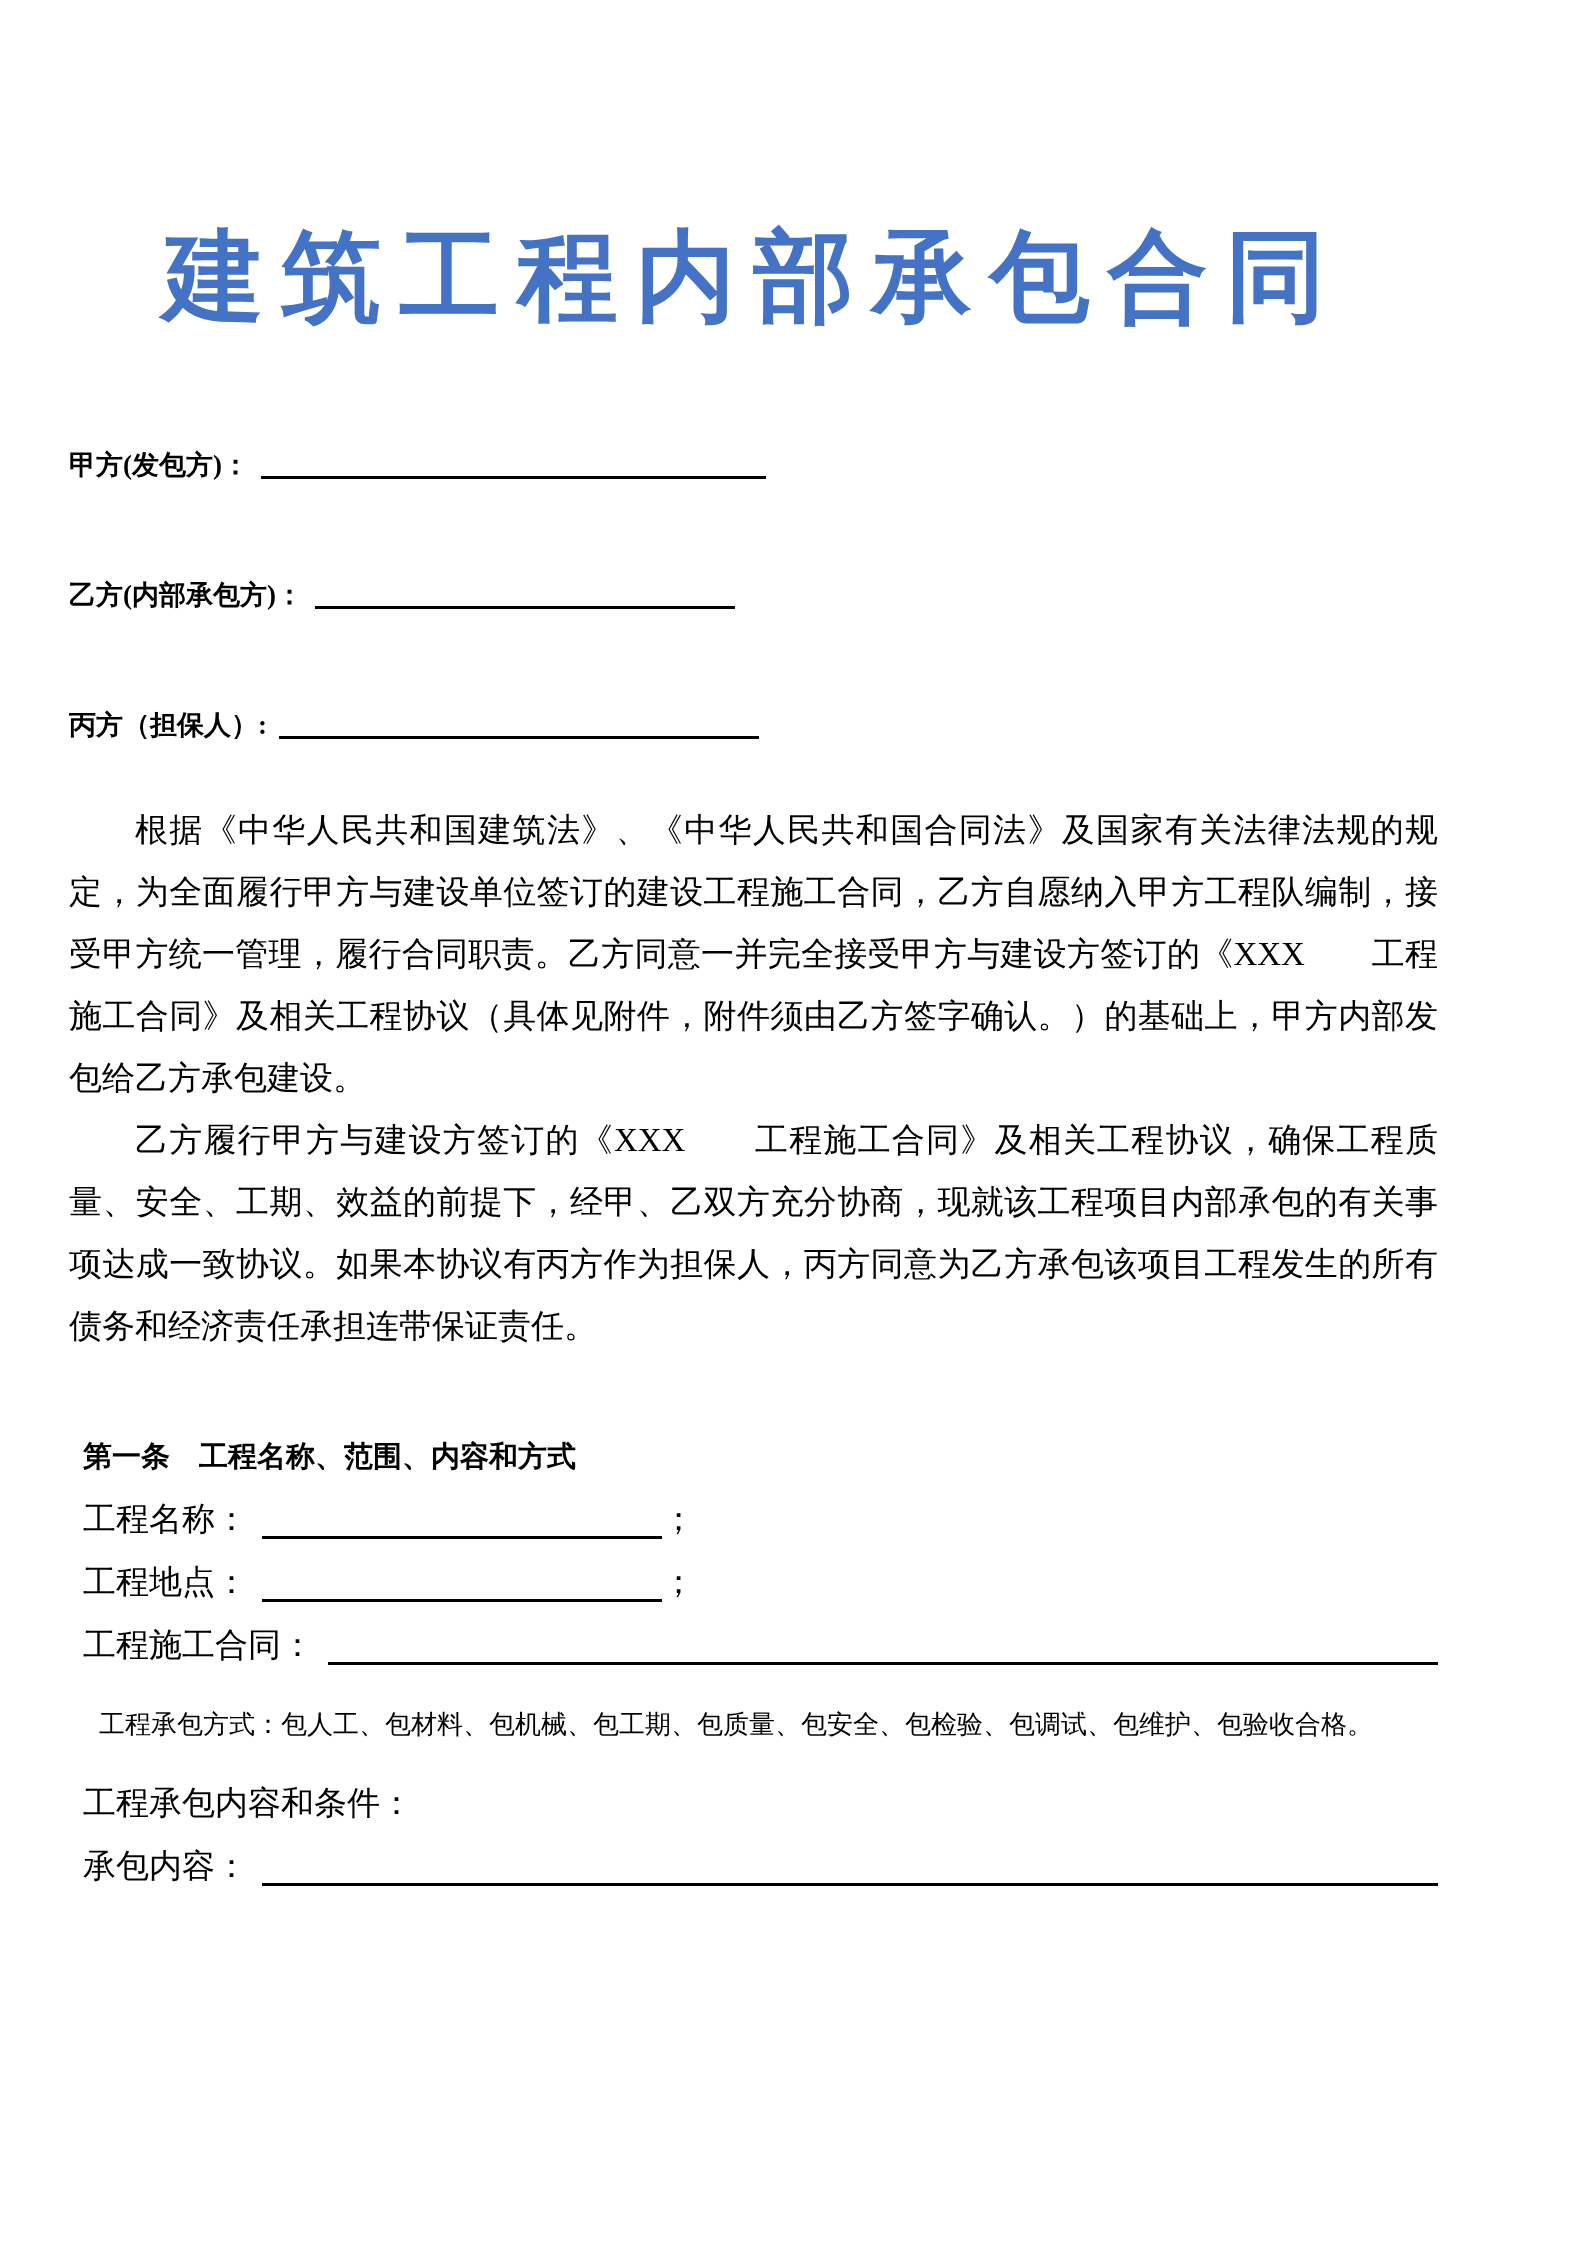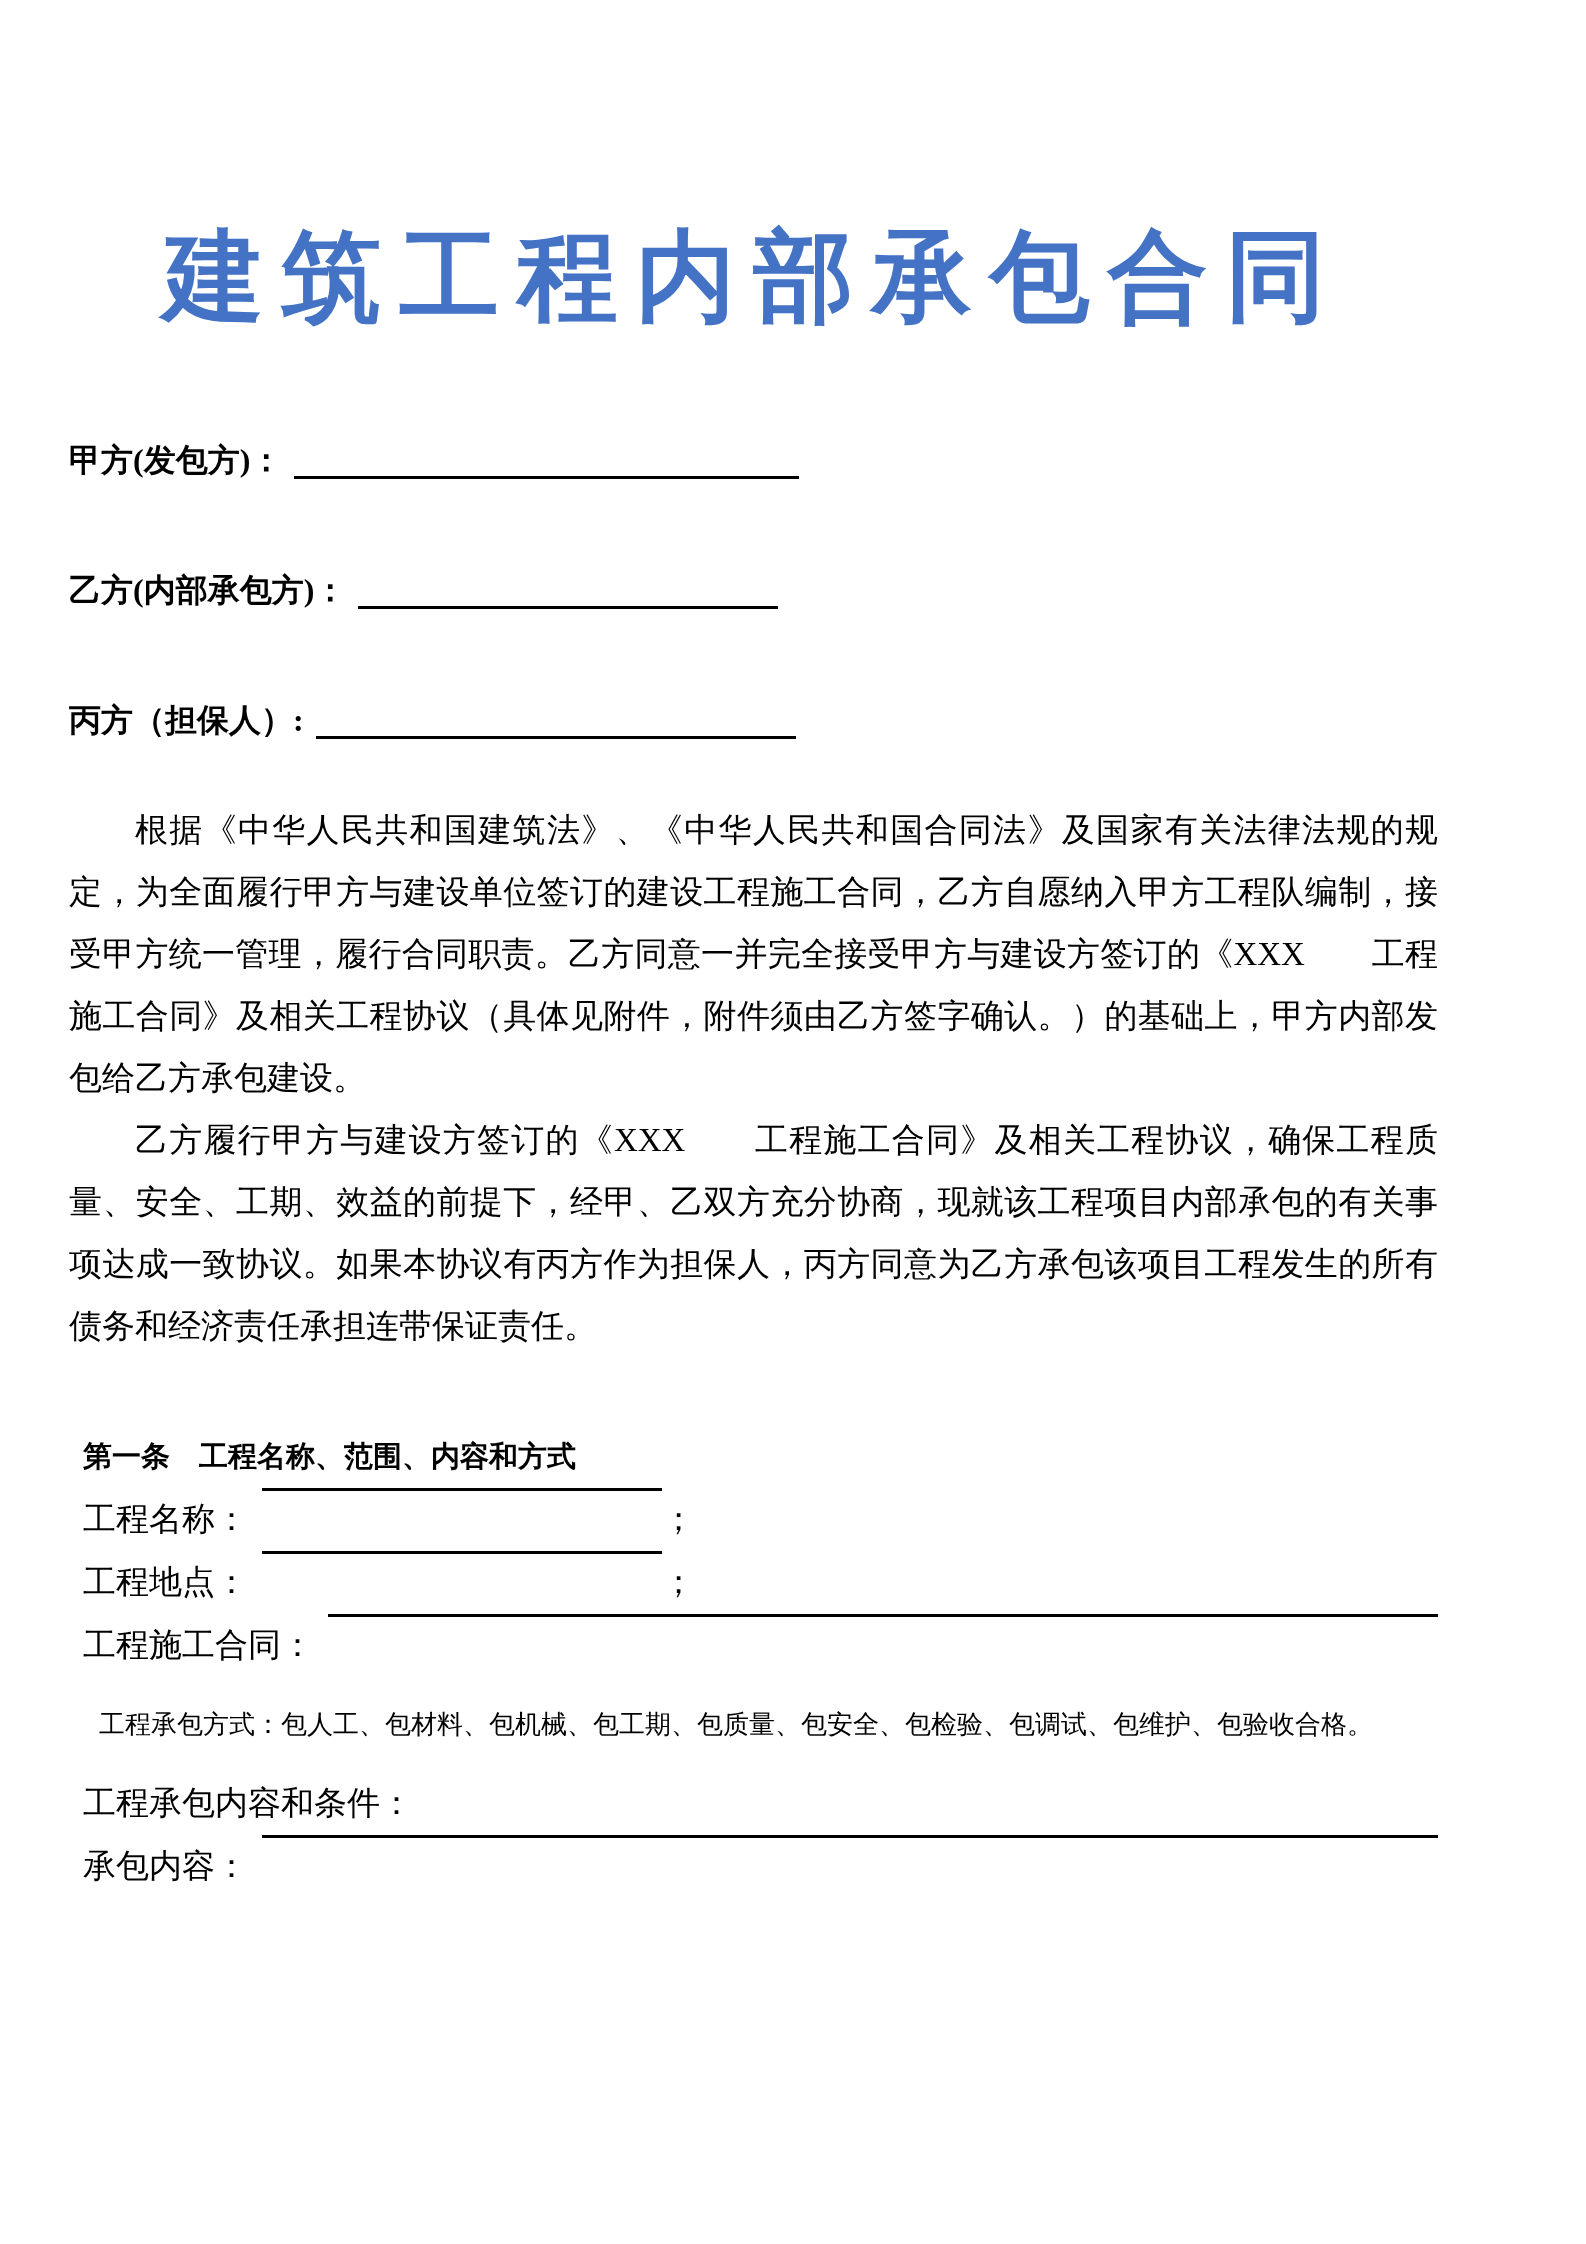--- a/index.html
+++ b/index.html
@@ -32,21 +32,21 @@
   }
   .party-line {
     display: flex;
     align-items: flex-end;
     height: 48px;
     margin-bottom: 82px;
   }
   .party-line:last-child { margin-bottom: 0; }
   .party-label {
     font-weight: bold;
-    font-size: 32px;
+    font-size: 27px;
     white-space: nowrap;
   }
   .party-blank {
     border-bottom: 3px solid #000;
     margin-left: 12px;
     margin-bottom: 4px;
     height: 0;
   }
   .blank-a { width: 505px; }
   .blank-b { width: 420px; }
@@ -67,20 +67,21 @@
     padding-left: 14px;
   }
   .article-heading {
     font-size: 29px;
     line-height: 63px;
     font-weight: bold;
     margin: 0;
   }
   .field-line {
     display: flex;
+    align-items: flex-end;
     font-size: 33px;
     line-height: 63px;
     margin: 0;
   }
   .field-label { white-space: nowrap; }
   .field-blank {
     border-bottom: 3px solid #000;
     margin-left: 14px;
     margin-bottom: 12px;
     height: 0;

